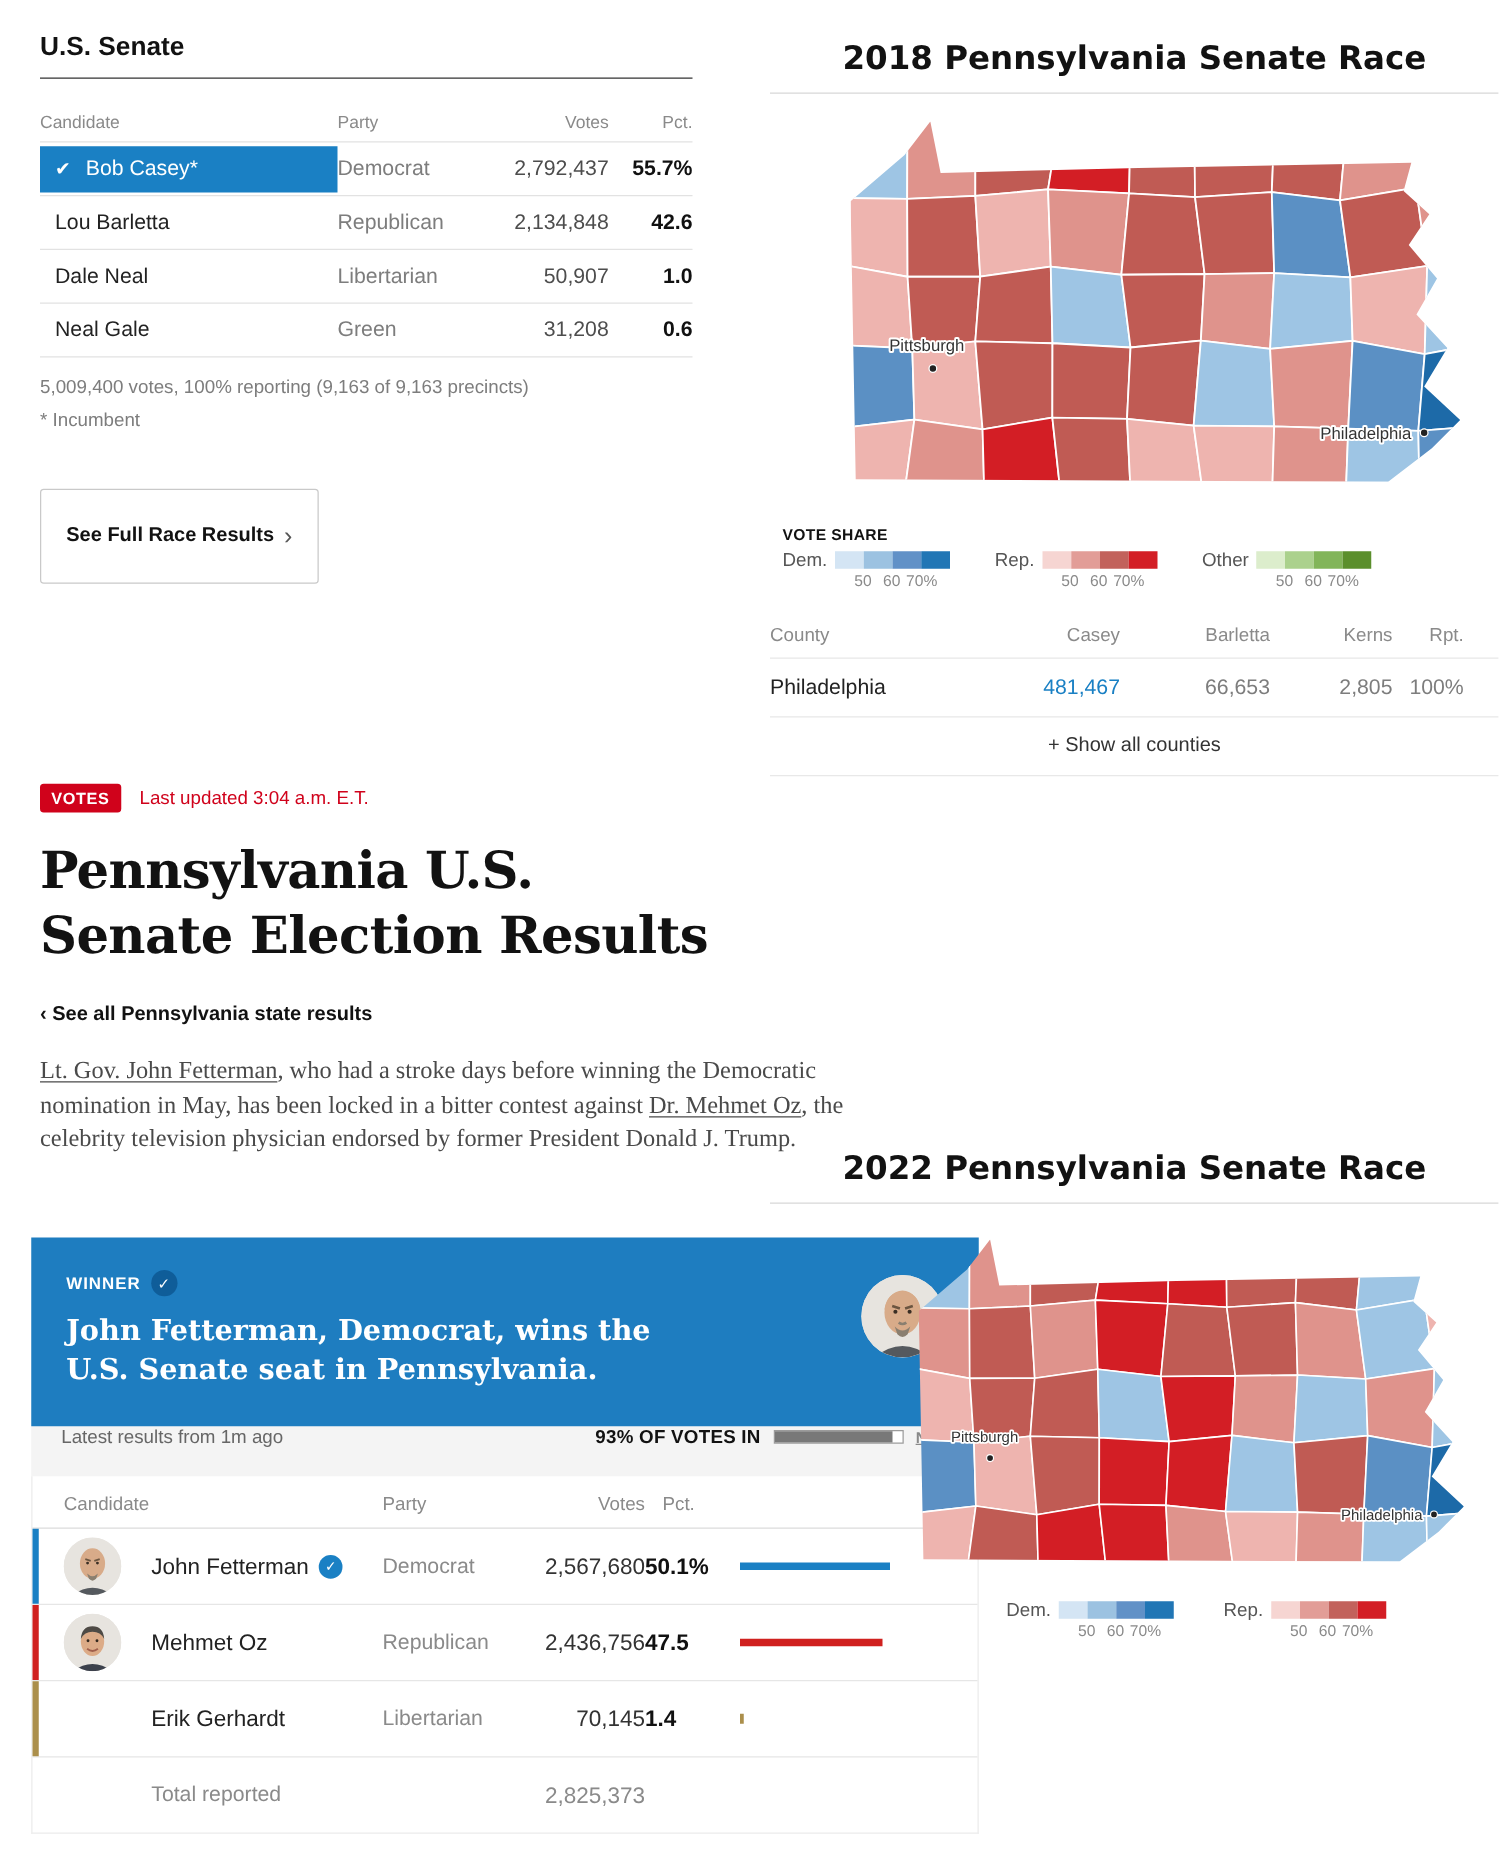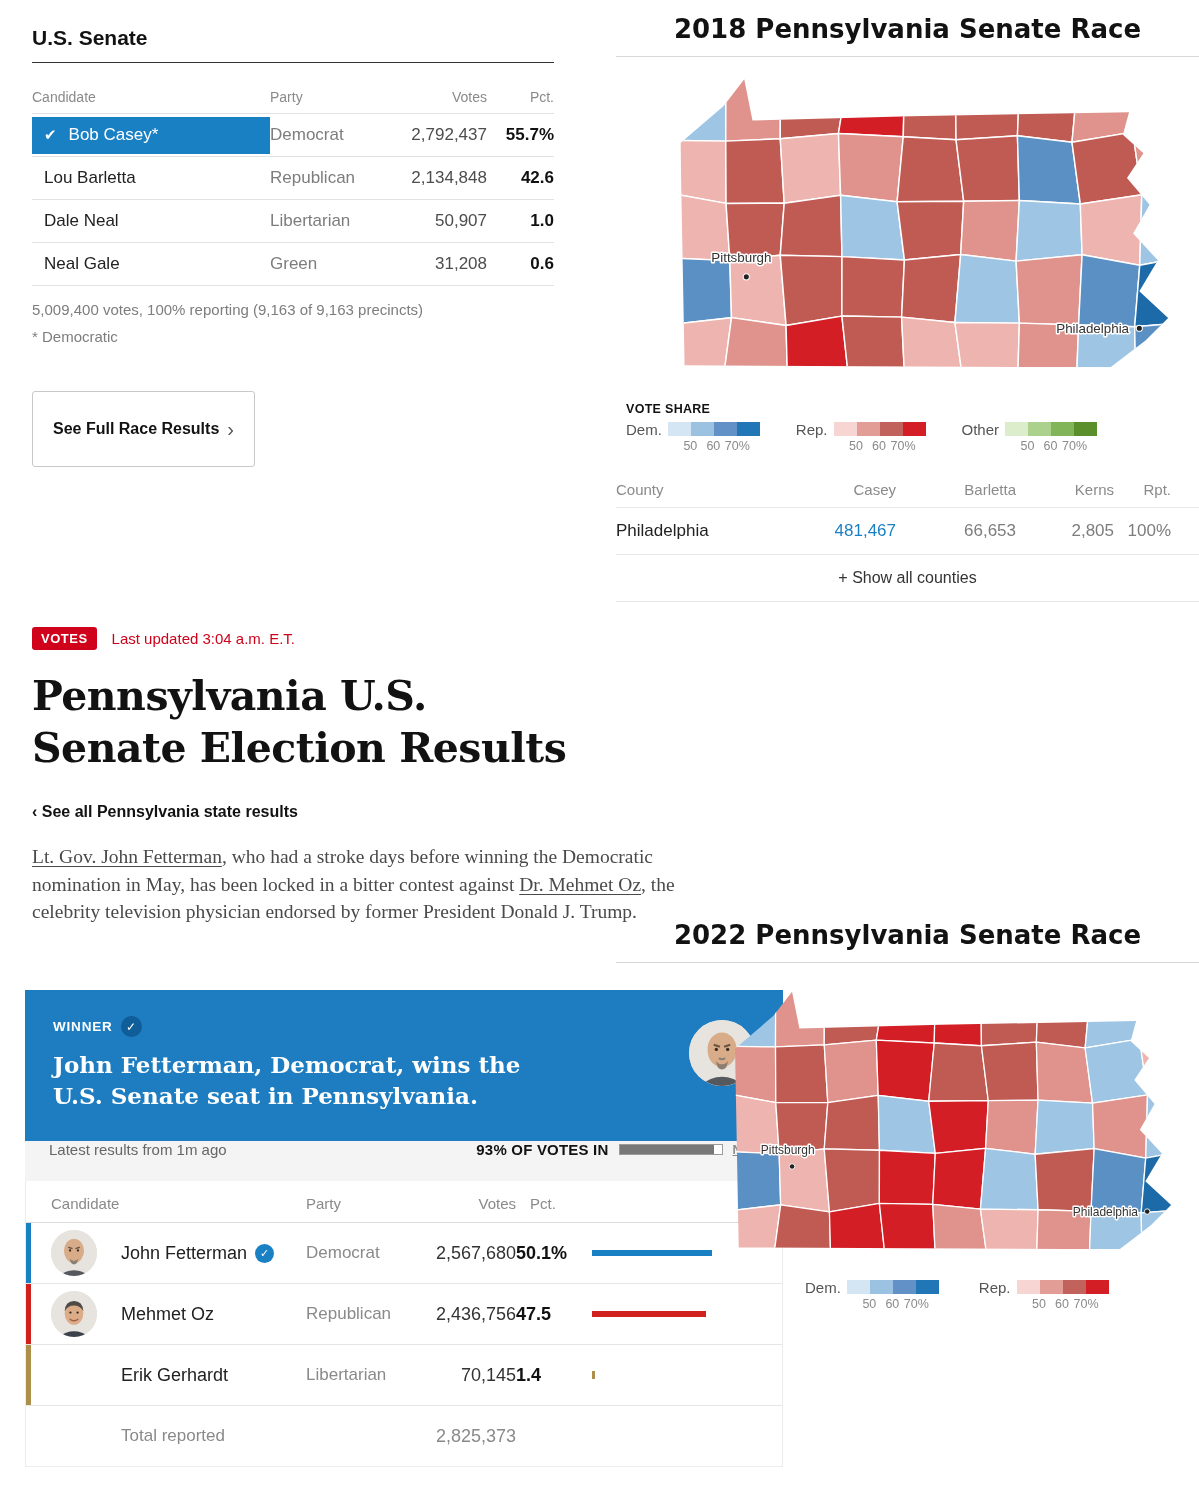--- a/index.html
+++ b/index.html
@@ -20,21 +20,21 @@
   .t-row.winner .cand .chk { display:inline-block; margin-right:12px; font-size:15px; }
   .t-row .party { color:#7d7d7d; }
   .t-row .votes { text-align:right; color:#4d4d4d; }
   .t-row .pct { text-align:right; font-weight:bold; color:#111; }
   .footnote { font-size:15px; color:#7d7d7d; margin-top:15px; }
   .inc-note { font-size:15px; color:#7d7d7d; margin-top:10px; }
   .full-btn { display:inline-flex; align-items:center; gap:8px; margin-top:46px; border:1px solid #c9c9c9; border-radius:3px; padding:28px 20px; font-size:16px; font-weight:bold; color:#121212; background:#fff; cursor:pointer; }
   .full-btn .chev { font-size:20px; font-weight:normal; color:#555; line-height:12px; }
 
   
-  #race2018 { position:absolute; left:616px; top:14px; width:583px; }
+  #race2018 { position:absolute; left:616px; top:32px; width:583px; }
   .race-title { font-family:"DejaVu Sans", sans-serif; font-size:26px; font-weight:bold; color:#121212; text-align:center; padding-bottom:12px; border-bottom:1px solid #d8d8d8; }
   .map-wrap { margin-top:18px; margin-left:48px; }
   #race2022-map .map-wrap { margin:0; }
 
   
   .vs-label { font-size:12.5px; font-weight:bold; letter-spacing:.3px; color:#121212; margin:14px 0 6px 10px; }
   .legend-row { display:flex; gap:36px; margin-left:10px; }
   .lg { display:flex; }
   .lg-label { font-size:15px; color:#555; margin-right:6px; line-height:15px; }
   .lg-sw { display:flex; }
@@ -145,21 +145,21 @@
         <div class="t-row">
           <span class="cand">
             <span class="nm">Neal Gale</span>
           </span>
           <span class="party">Green</span>
           <span class="votes">31,208</span>
           <span class="pct">0.6</span>
         </div>
       </div>
     <p class="footnote">5,009,400 votes, 100% reporting (9,163 of 9,163 precincts)</p>
-    <p class="inc-note">* Democratic</p>
+    <p class="inc-note">* Incumbent</p>
     <button class="full-btn">
       <span>See Full Race Results</span>
       <span class="chev">›</span>
     </button>
   </section>
 
   <section id="race2018">
     <h2 class="race-title">2018 Pennsylvania Senate Race</h2>
     <div class="map-wrap" id="map2018"><svg viewBox="0 0 520 300" width="535" height="309">
           <defs>

